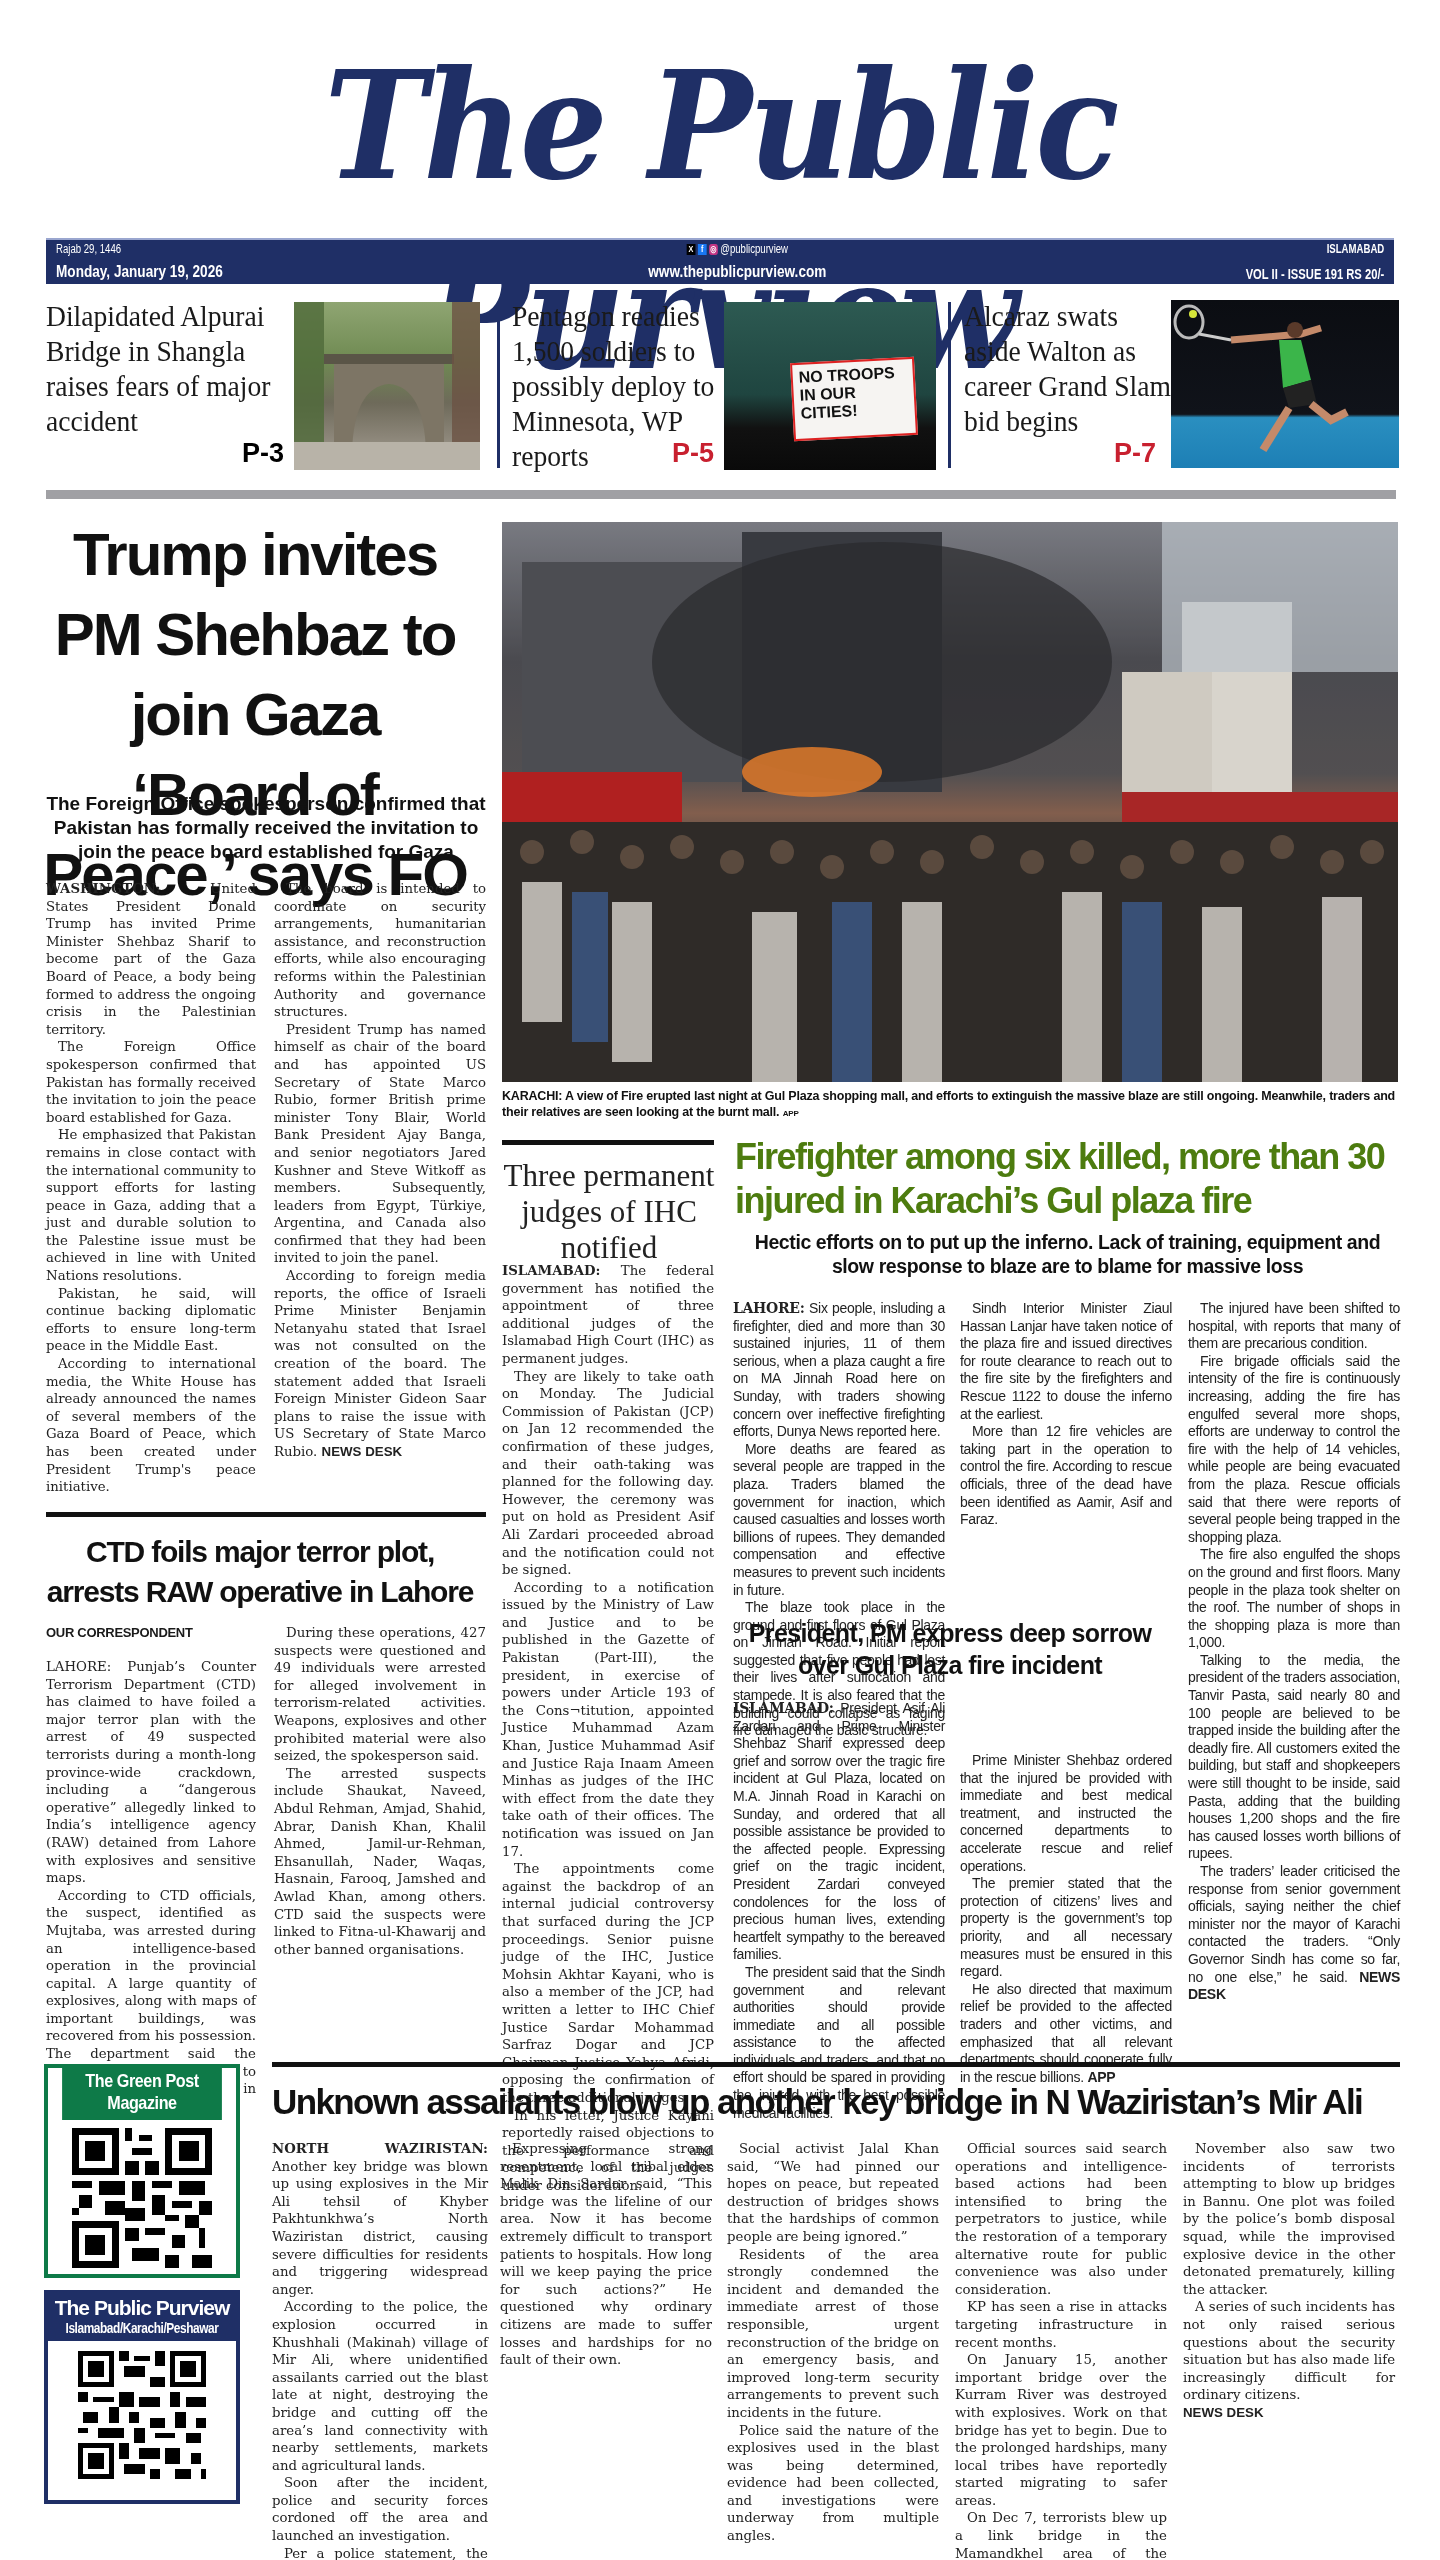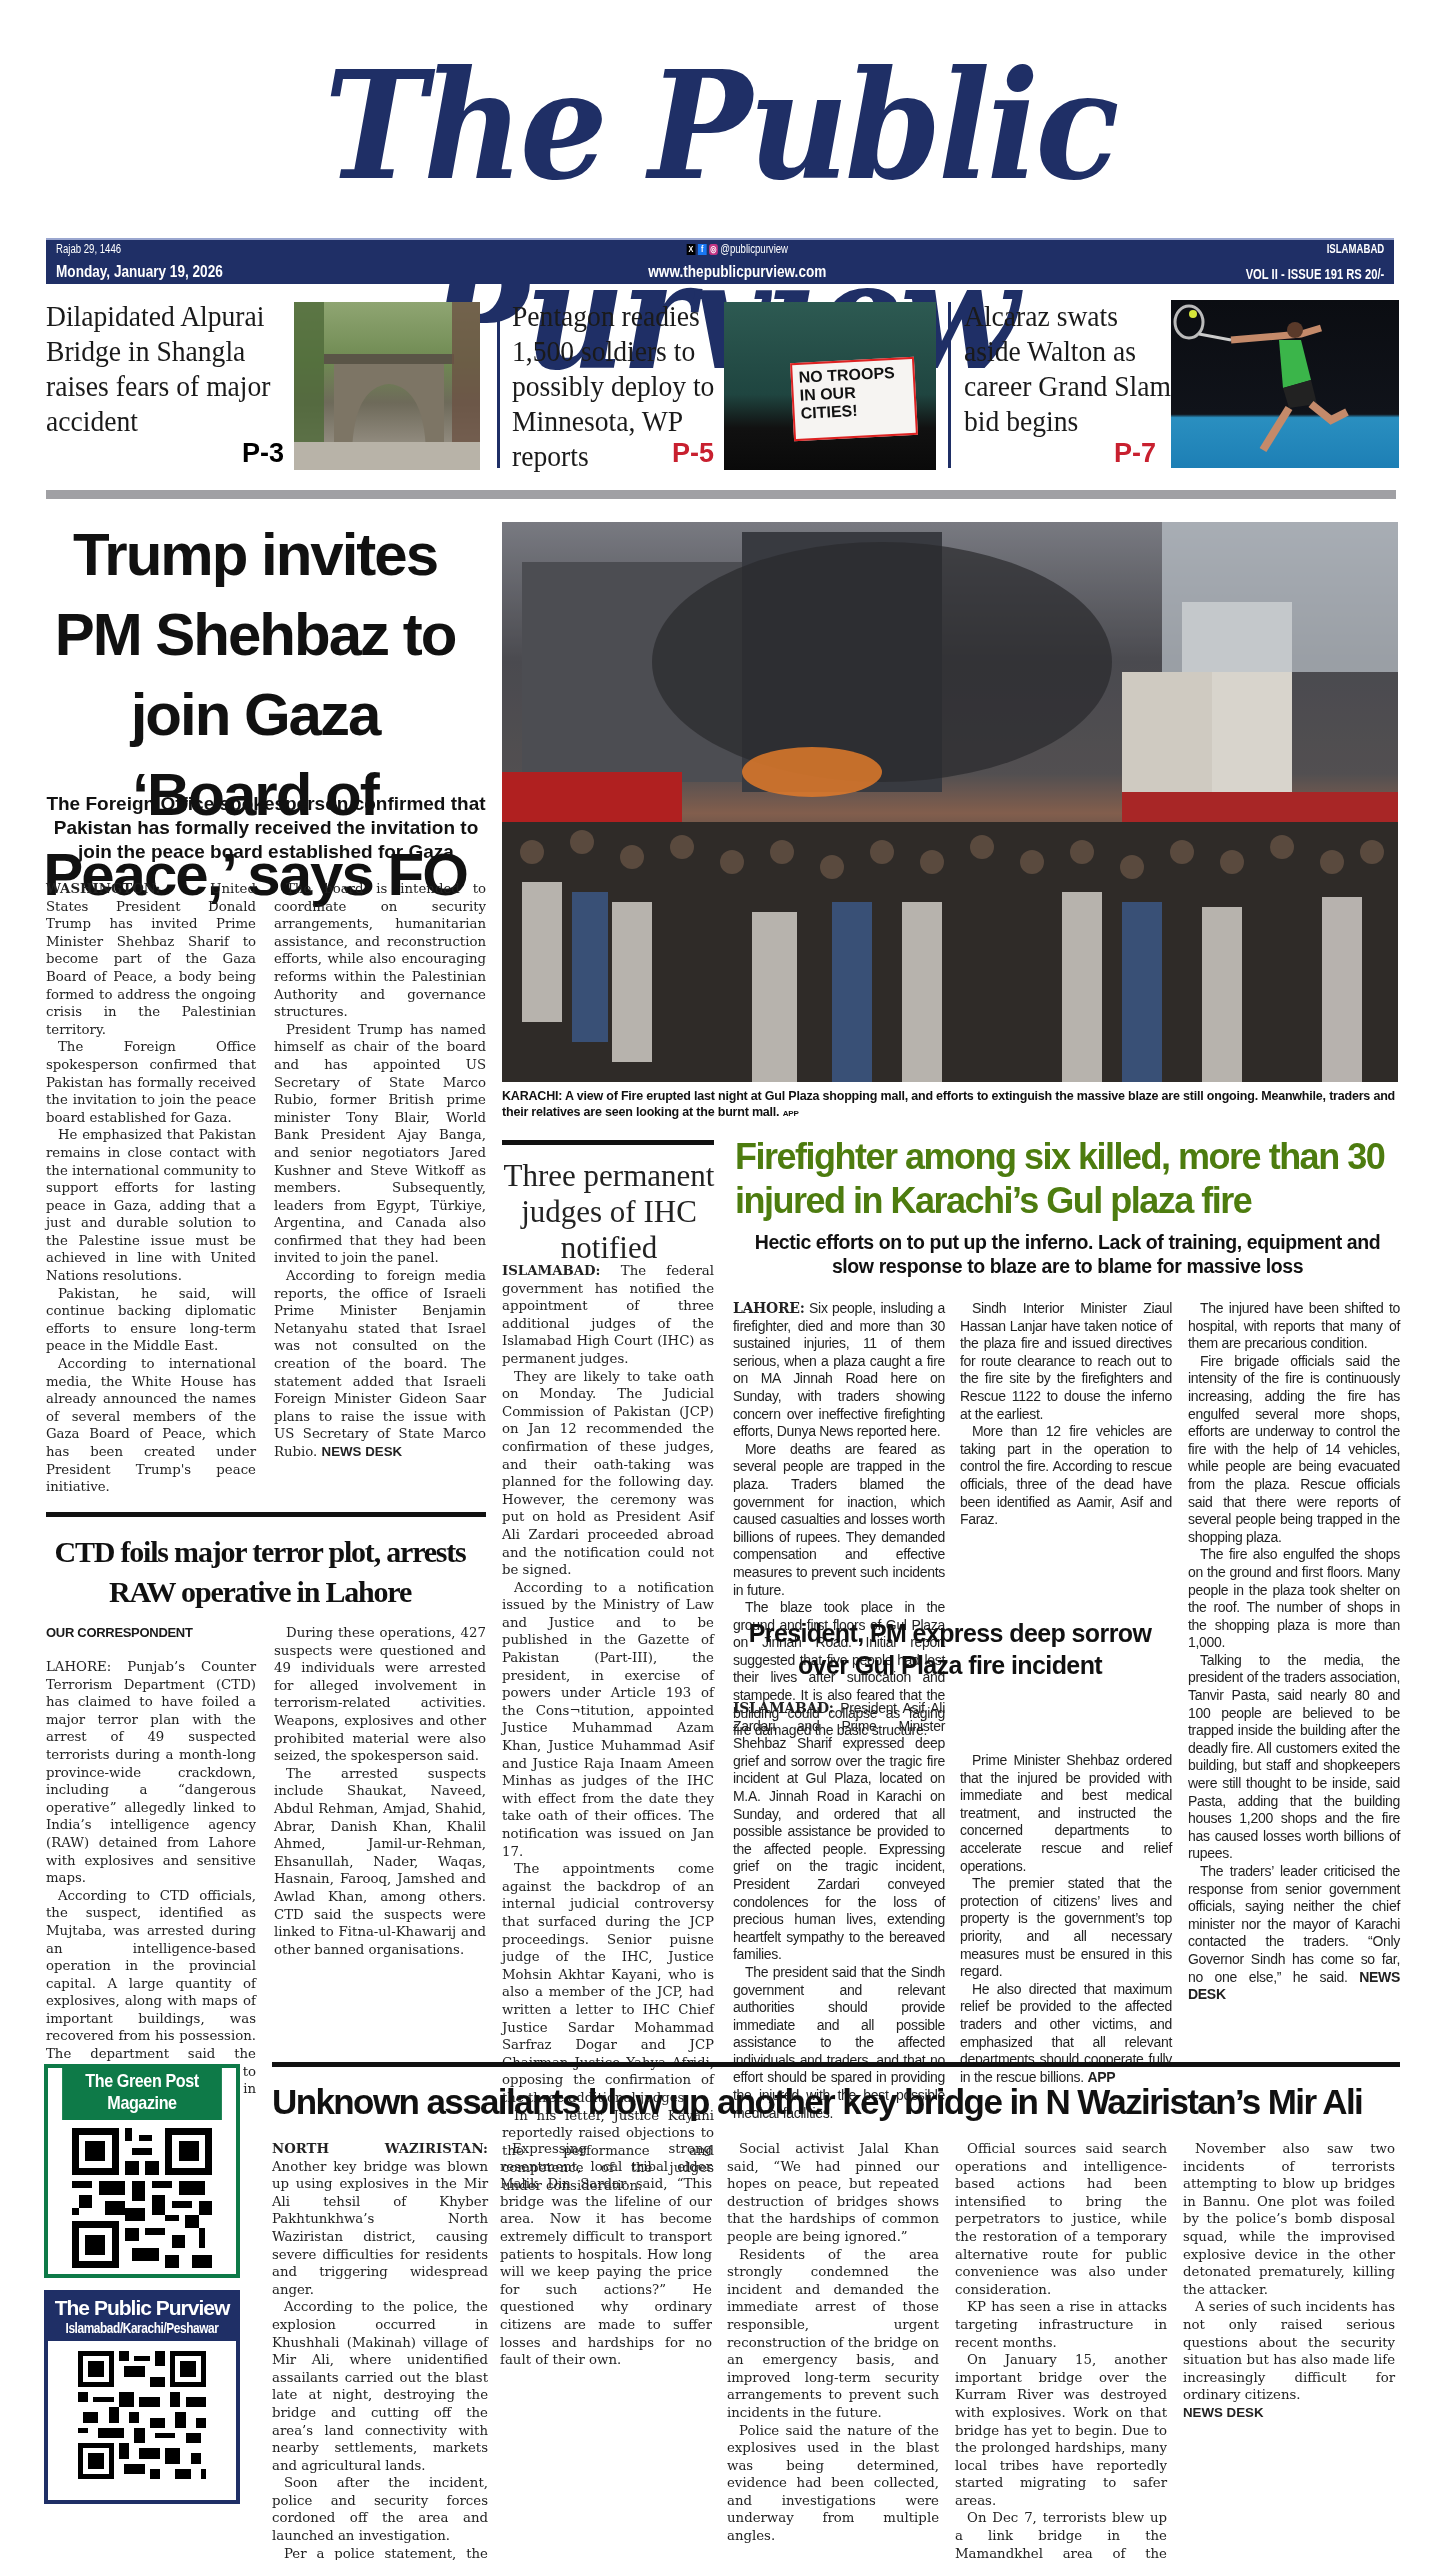--- a/index.html
+++ b/index.html
@@ -30,21 +30,21 @@
 .cond{font-family:"Liberation Sans",sans-serif;letter-spacing:-0.3px}
 .cond.col-text{font-size:14px;line-height:17.6px}
 .rule-thick{height:5px;background:#111}
 .fire-photo{left:502px;top:522px;width:896px;height:560px}
 .caption{left:502px;top:1088px;width:896px;font-family:"Liberation Sans",sans-serif;font-weight:bold;font-size:12.5px;line-height:16px;color:#111;letter-spacing:-0.2px}
 .caption small{font-size:8px}
 .ihc-hl{left:502px;top:1158px;width:214px;font-family:"Liberation Serif",serif;font-size:31px;line-height:36px;text-align:center;color:#222}
 .fire-hl{left:735px;top:1135px;width:665px;font-family:"Liberation Sans",sans-serif;font-weight:bold;font-size:36px;line-height:44px;text-align:left;letter-spacing:-1.5px;color:#4d7c0f}
 .fire-sub{left:735px;top:1230px;width:665px;font-family:"Liberation Sans",sans-serif;font-weight:bold;font-size:19.5px;line-height:24px;text-align:center;color:#111;letter-spacing:-0.4px}
 .pres-hl{left:735px;top:1617px;width:430px;font-family:"Liberation Sans",sans-serif;font-weight:bold;font-size:25px;line-height:32px;text-align:center;color:#111;letter-spacing:-0.6px}
-.ctd-hl{left:40px;top:1532px;width:440px;font-family:Liberation Serif, serif;font-weight:bold;font-size:30px;line-height:40px;text-align:center;letter-spacing:-1.2px;color:#111}
+.ctd-hl{left:40px;top:1532px;width:440px;font-family:Liberation Sans, sans-serif;font-weight:bold;font-size:30px;line-height:40px;text-align:center;letter-spacing:-1.2px;color:#111}
 .byline{font-family:"Liberation Sans",sans-serif;font-weight:bold;font-size:13px;letter-spacing:-0.3px}
 .qr-box{position:absolute;border:4px solid;background:#fff}
 .qr-box .head{color:#fff;font-family:"Liberation Sans",sans-serif;font-weight:bold;text-align:center;letter-spacing:-0.5px}
 .wazir-hl{left:272px;top:2080px;width:1130px;font-family:"Liberation Sans",sans-serif;font-weight:bold;font-size:35px;line-height:44px;letter-spacing:-1.6px;color:#111}
 </style>
 </head>
 <body>
 
 <div class="abs masthead">
   <div class="title">The Public Purview</div>

